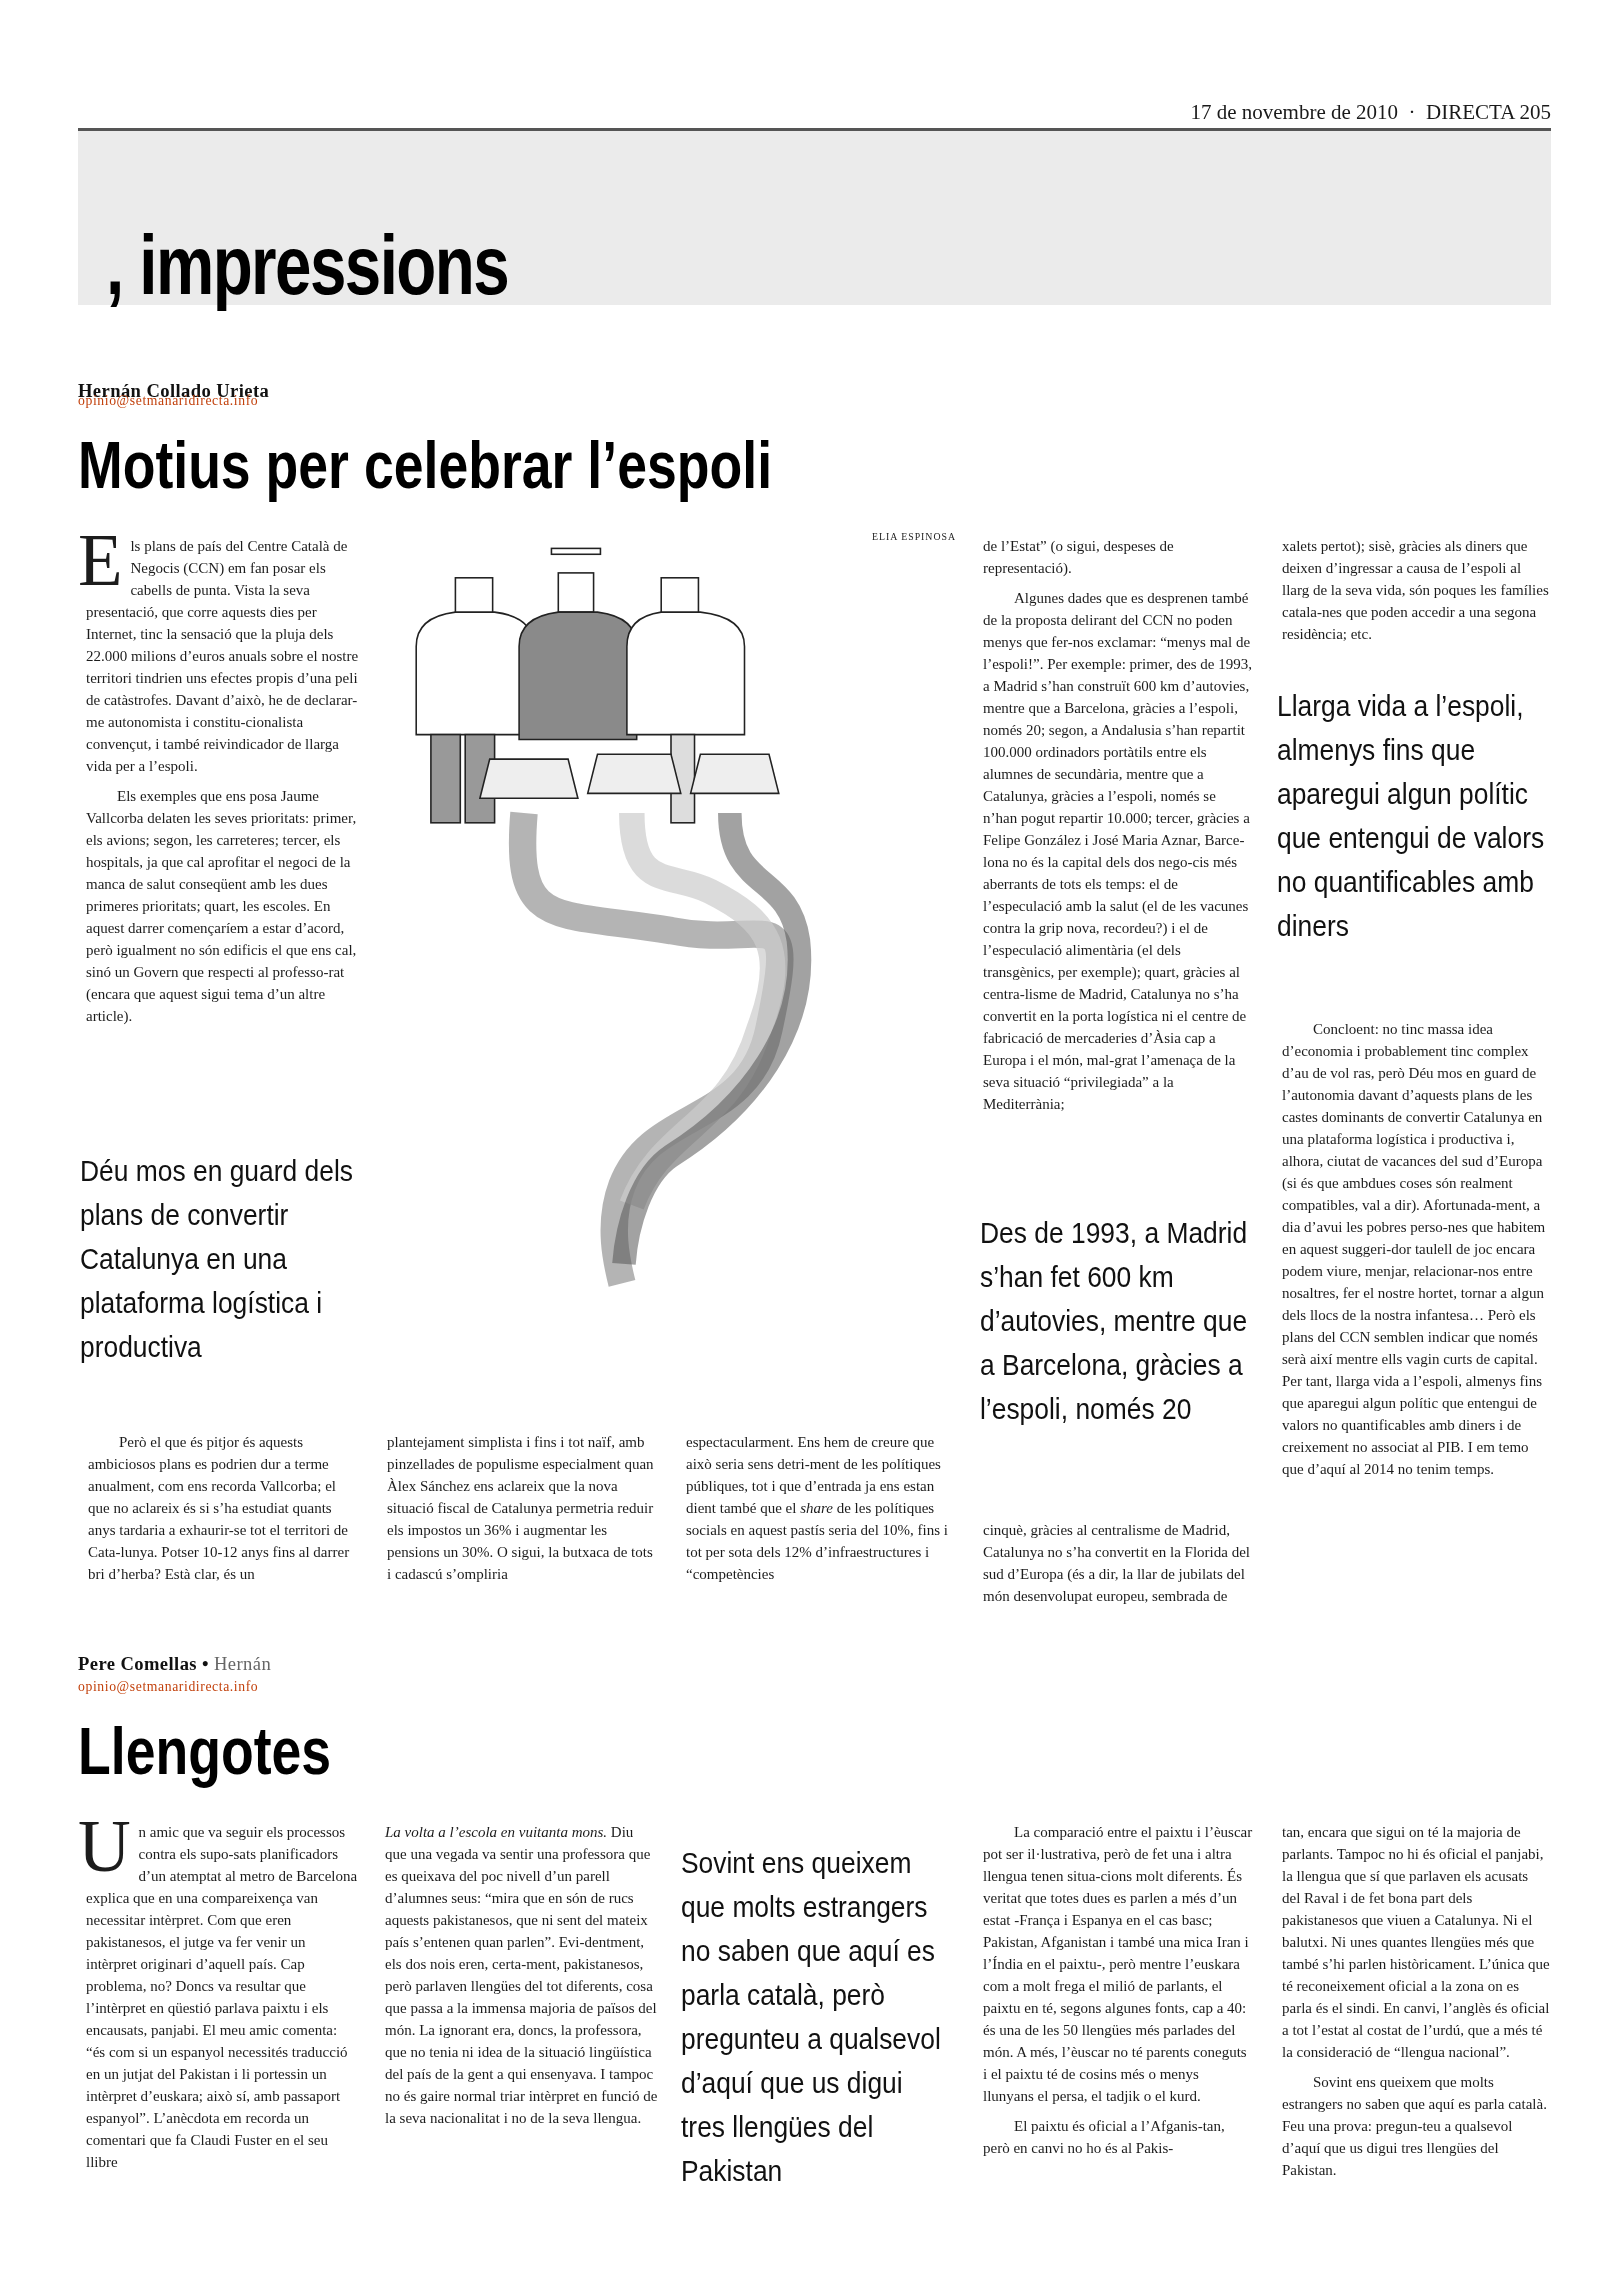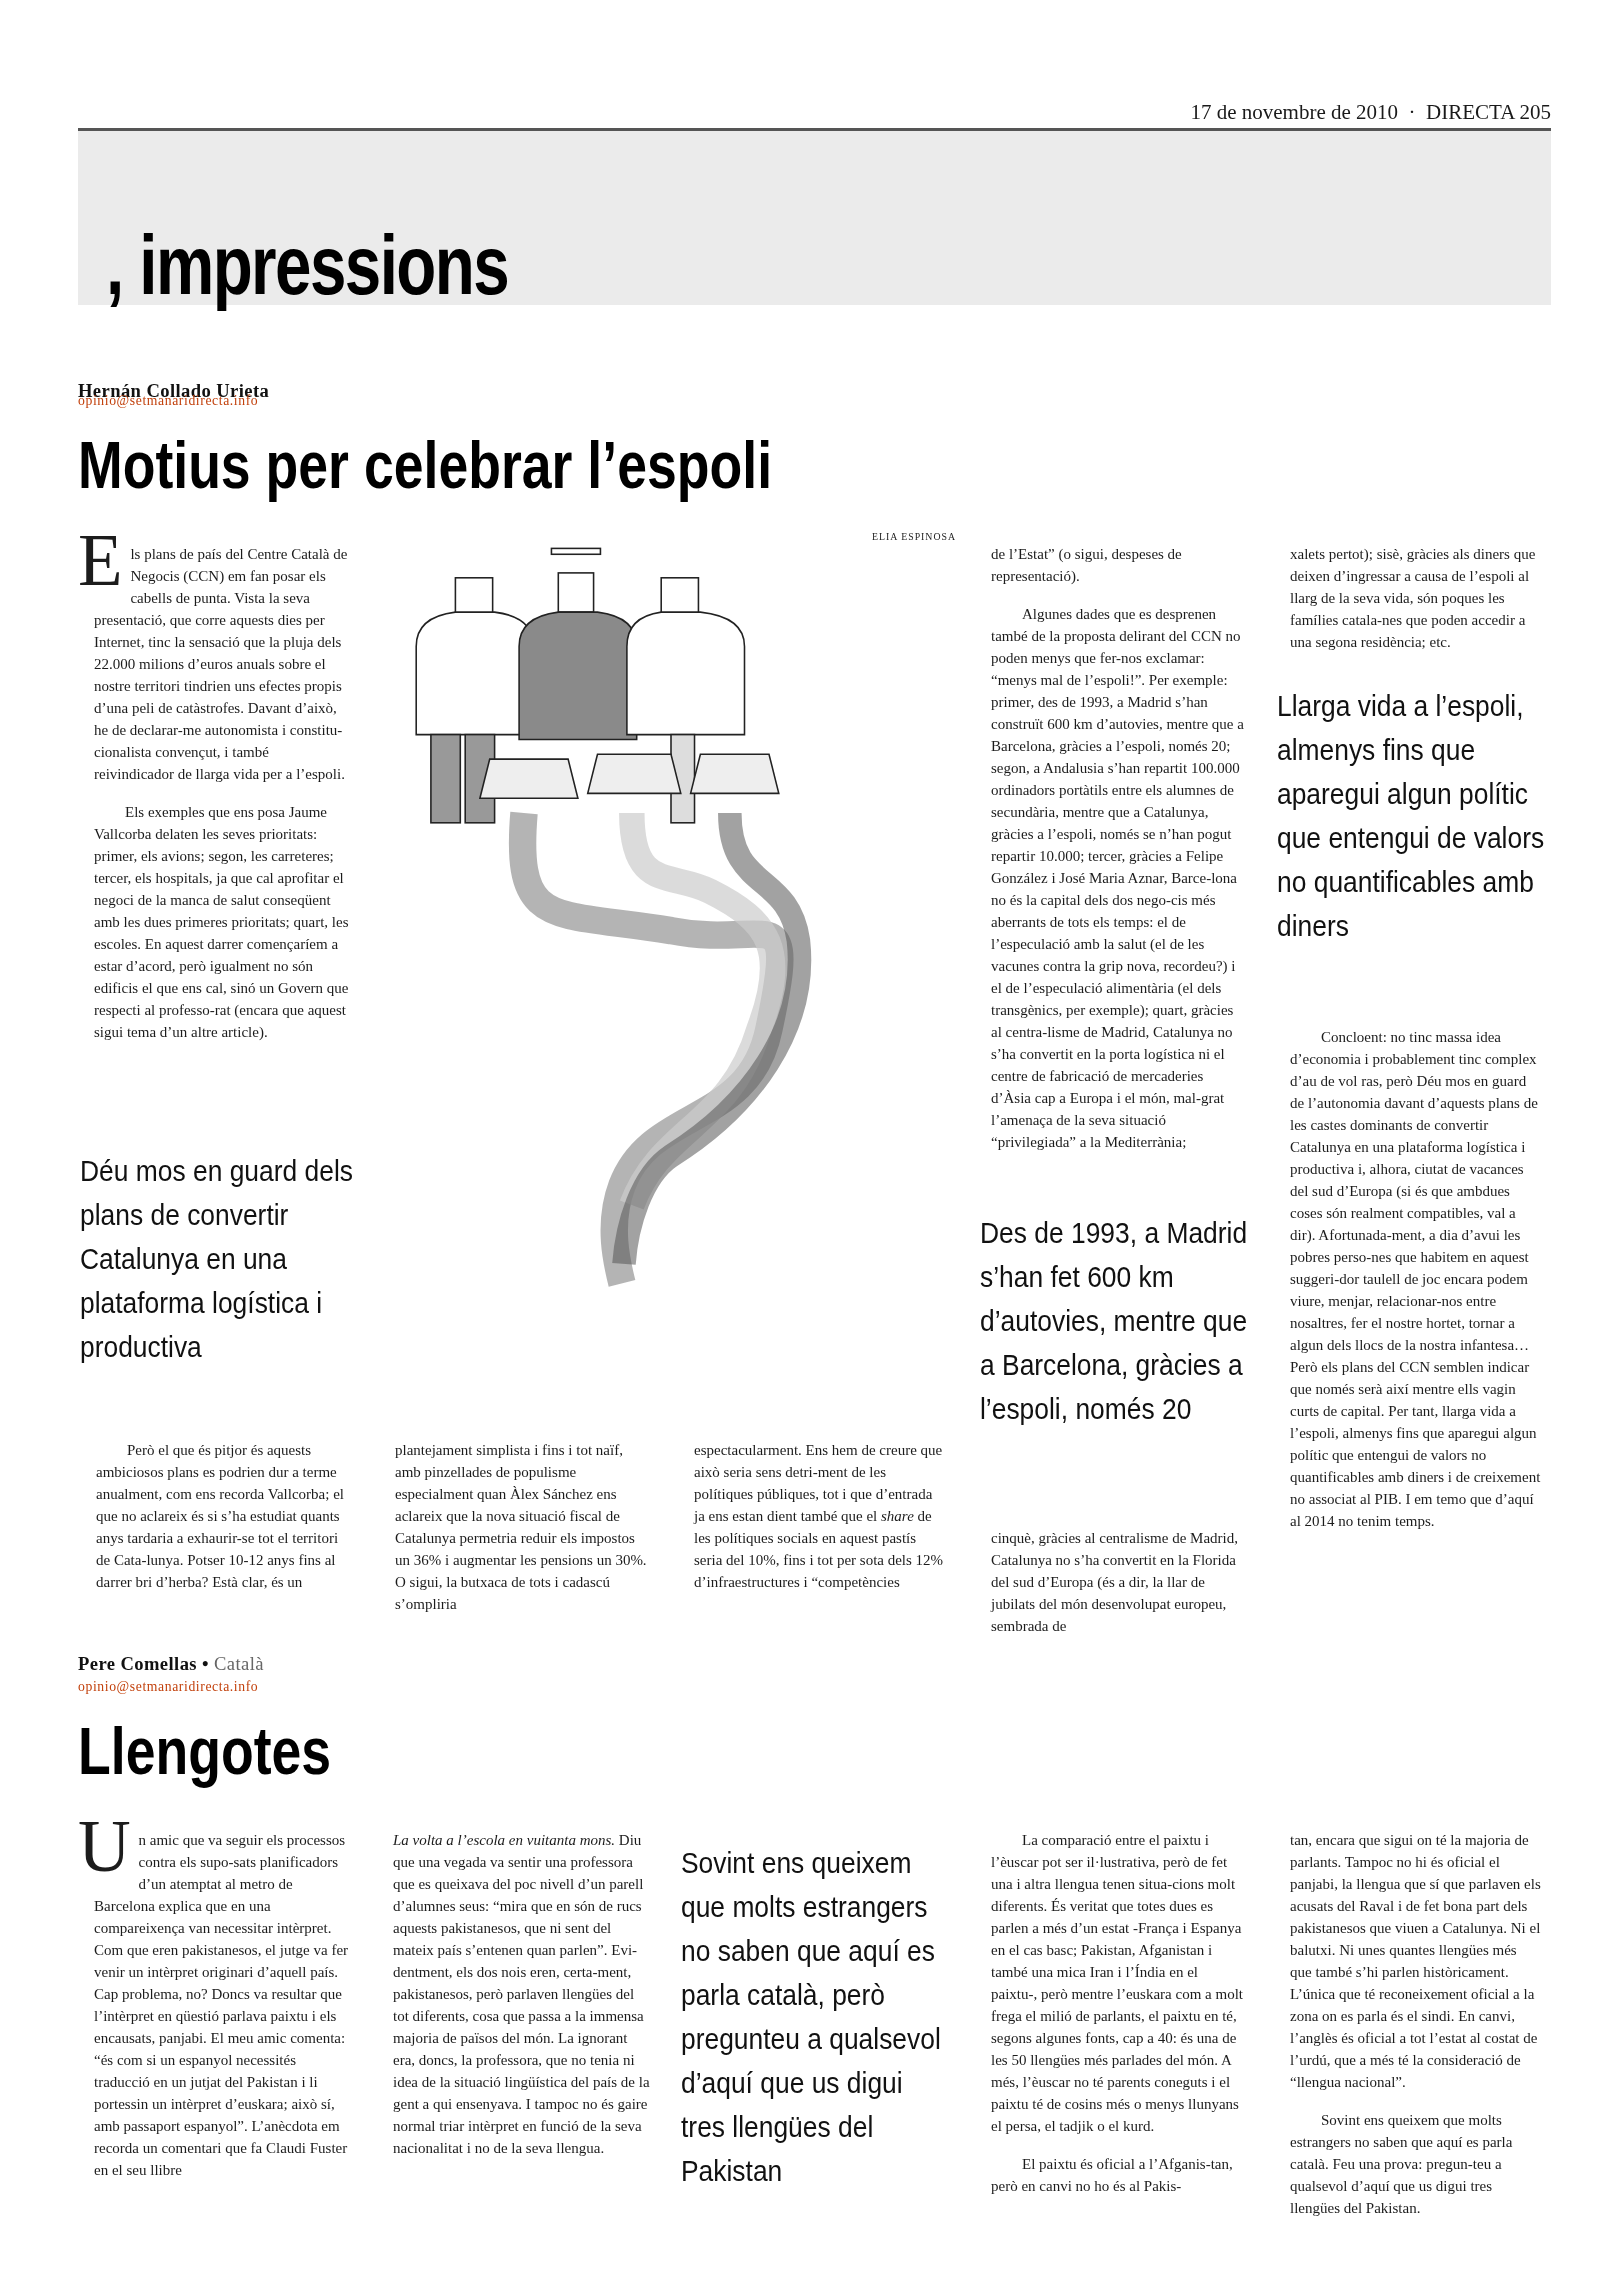--- a/index.html
+++ b/index.html
@@ -19,21 +19,21 @@
                    transform:scaleX(0.78); transform-origin:left top; line-height:1; color:#000; }
 
   .byline { font-size:18.6px; font-weight:bold; color:#111; letter-spacing:0.4px; }
   .byline .role { font-weight:normal; color:#666; }
   .email { font-size:13.7px; color:#c2410c; letter-spacing:0.6px; }
 
   .headline { font-size:67px; font-weight:bold; color:#000; line-height:1;
               transform:scaleX(0.8); transform-origin:left top; white-space:nowrap; }
 
   .col { font-size:15px; line-height:22px; text-align:left; color:#1c1c1c; }
-  .col p { margin:16px; text-indent:31px; }
+  .col p { margin:8px; text-indent:31px; }
   .col p.noind { text-indent:0; }
   .dropcap { float:left; font-size:73px; line-height:59px; margin:3.9px 7.8px 0 0; font-weight:normal; }
 
   .pull { font-family:"Liberation Sans", "DejaVu Sans", sans-serif; font-size:30px; line-height:44px;
           color:#111; transform:scaleX(0.88); transform-origin:left top; }
 
   #illustration { left:377px; top:519px; width:588px; height:882px; }
   #credit { left:872px; top:531px; font-size:9.8px; letter-spacing:1px; color:#222; }
 </style>
 </head>
@@ -116,21 +116,21 @@
   <p class="noind">xalets pertot); sisè, gràcies als diners que deixen d’ingressar a causa de l’espoli al llarg de la seva vida, són poques les famílies catala-nes que poden accedir a una segona residència; etc.</p>
 </div>
 <div class="abs pull" style="left:1277px;top:684px;width:304px;">Llarga vida a l’espoli, almenys fins que aparegui algun polític que entengui de valors no quantificables amb diners</div>
 <div class="abs col serif" style="left:1274px;top:1010px;width:284px;">
   <p>Concloent: no tinc massa idea d’economia i probablement tinc complex d’au de vol ras, però Déu mos en guard de l’autonomia davant d’aquests plans de les castes dominants de convertir Catalunya en una plataforma logística i productiva i, alhora,  ciutat de vacances del sud d’Europa (si és que ambdues coses són realment compatibles, val a dir). Afortunada-ment, a dia d’avui les pobres perso-nes que habitem en aquest suggeri-dor taulell de joc encara podem viure, menjar, relacionar-nos entre nosaltres, fer el nostre hortet, tornar a algun dels llocs de la nostra infantesa… Però els plans del CCN semblen indicar que només serà així mentre ells vagin curts de capital. Per tant, llarga vida a l’espoli, almenys fins que aparegui algun polític que entengui de valors no quantificables amb diners i de creixement no associat al PIB. I em temo que d’aquí al 2014 no tenim temps.</p>
 </div>
 
 <div class="abs serif byline" style="left:78px;top:1653px;">
   <span>Pere Comellas</span>
   <span>•</span>
-  <span class="role">Català</span>
+  <span class="role">Hernán</span>
 </div>
 <div class="abs serif email" style="left:78px;top:1679px;">opinio@setmanaridirecta.info</div>
 <div class="abs sans headline" style="left:78px;top:1717px;">Llengotes</div>
 
 <div class="abs col serif" style="left:78px;top:1813px;width:289px;">
   <span class="dropcap">U</span>
   <p class="noind">n amic que va seguir els processos contra els supo-sats planificadors d’un atemptat al metro de Barcelona explica que en una compareixença van necessitar intèrpret. Com que eren pakistanesos, el jutge va fer venir un intèrpret originari d’aquell país. Cap problema, no? Doncs va resultar que l’intèrpret en qüestió parlava paixtu i els encausats, panjabi. El meu amic comenta: “és com si un espanyol necessités traducció en un jutjat del Pakistan i li portessin un intèrpret d’euskara; això sí, amb passaport espanyol”. L’anècdota em recorda un comentari que fa Claudi Fuster en el seu llibre</p>
 </div>
 <div class="abs col serif" style="left:377px;top:1813px;width:289px;">
   <p class="noind"><i>La volta a l’escola en vuitanta mons.</i><span> Diu que una vegada va sentir una professora que es queixava del poc nivell d’un parell d’alumnes seus: “mira que en són de rucs aquests pakistanesos, que ni sent del mateix país s’entenen quan parlen”. Evi-dentment, els dos nois eren, certa-ment, pakistanesos, però parlaven llengües del tot diferents, cosa que passa a la immensa majoria de països del món. La ignorant era, doncs, la professora, que no tenia ni idea de la situació lingüística del país de la gent a qui ensenyava. I tampoc no és gaire normal triar intèrpret en funció de la seva nacionalitat i no de la seva llengua.</span></p>

